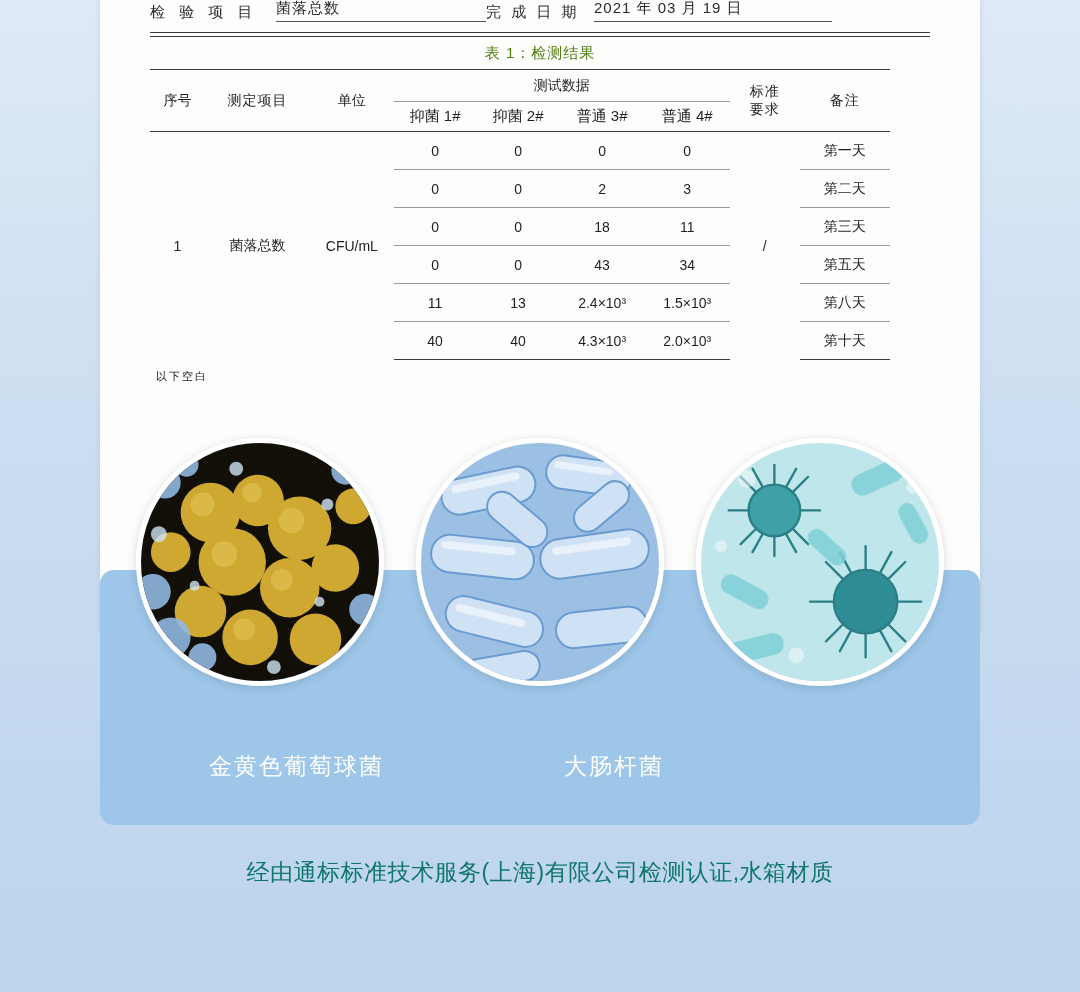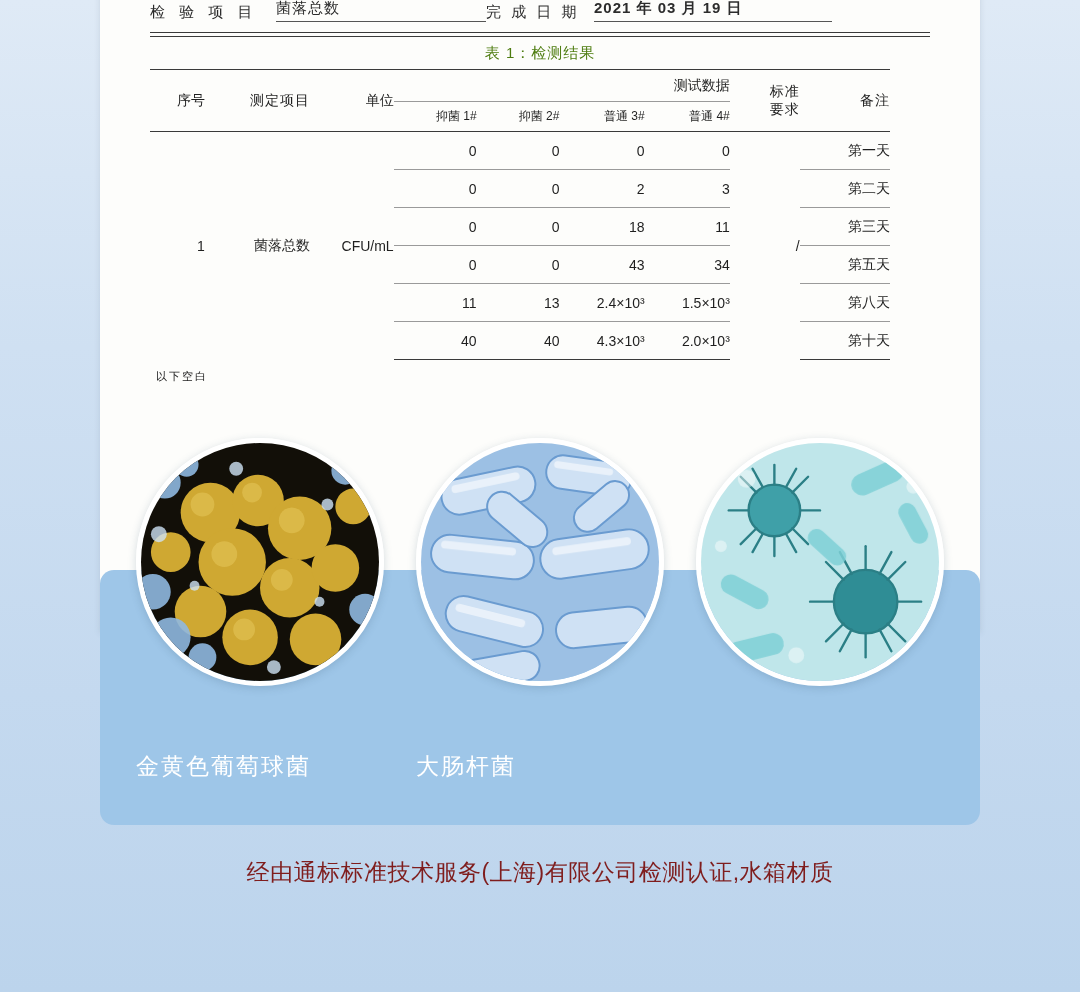--- a/index.html
+++ b/index.html
@@ -47,21 +47,21 @@
     white-space: nowrap;
   }
   .hdr-label {
     padding-right: 8px;
     white-space: nowrap;
     letter-spacing: 5px;
   }
   .hdr-c1 { width: 118px; }
   .hdr-c2 { width: 210px; }
   .hdr-c3 { width: 100px; letter-spacing: 3px; }
-  .hdr-c4 { width: 238px; font-weight: bold; }
+  .hdr-c4 { width: 238px; }
 
   .rule-top {
     margin-top: 10px;
     border-top: 1px solid #3a3a3a;
     border-bottom: 1px solid #3a3a3a;
     height: 3px;
   }
 
   .table-caption {
     text-align: center;
@@ -72,30 +72,30 @@
   }
 
   
   table.rpt {
     border-collapse: collapse;
     width: 740px;
     font-size: 14px;
     color: #1f1f1f;
   }
   table.rpt th, table.rpt td {
-    text-align: right;
+    text-align: center;
     vertical-align: middle;
     padding: 0;
     font-weight: normal;
   }
   .bt { border-top: 1px solid #3a3a3a; }
   .bb { border-bottom: 1px solid #3a3a3a; }
   .bbl { border-bottom: 1px solid #9a9a9a; }
   .hrow th { height: 31px; }
-  .hrow2 th { height: 29px; font-size: 12px; }
+  .hrow2 th { height: 29px; font-size: 15px; }
   .drow td { height: 37px; }
   .c-sn { width: 58px; }
   .c-item { width: 112px; letter-spacing: 1px; }
   .c-unit { width: 86px; }
   .c-d { width: 88px; }
   .c-std { width: 74px; letter-spacing: 1px; font-family: Liberation Mono, monospace; }
   .c-note { width: 96px; letter-spacing: 1px; }
   .blank-note {
     font-size: 11px;
     color: #222;
@@ -118,21 +118,21 @@
     position: absolute;
     left: 100px;
     top: 438px;
     width: 880px;
     height: 380px;
   }
   .germ {
     position: absolute;
     top: 0;
     width: 248px;
-    text-align: left;
+    text-align: right;
   }
   .germ-1 { left: 36px; }
   .germ-2 { left: 316px; }
   .germ-3 { left: 596px; }
 
   .circle {
     width: 248px;
     height: 248px;
     border-radius: 50%;
     border: 5px solid #ffffff;
@@ -150,21 +150,21 @@
     letter-spacing: 2px;
   }
 
   
   .footer {
     position: absolute;
     left: 0;
     top: 852px;
     width: 1080px;
     text-align: center;
-    color: #7f1d1d;
+    color: #0f766e;
     font-size: 23px;
     line-height: 40px;
     letter-spacing: 0.5px;
   }
   .footer div { white-space: nowrap; }
 </style>
 </head>
 <body>
 
 <div class="report-sheet">

